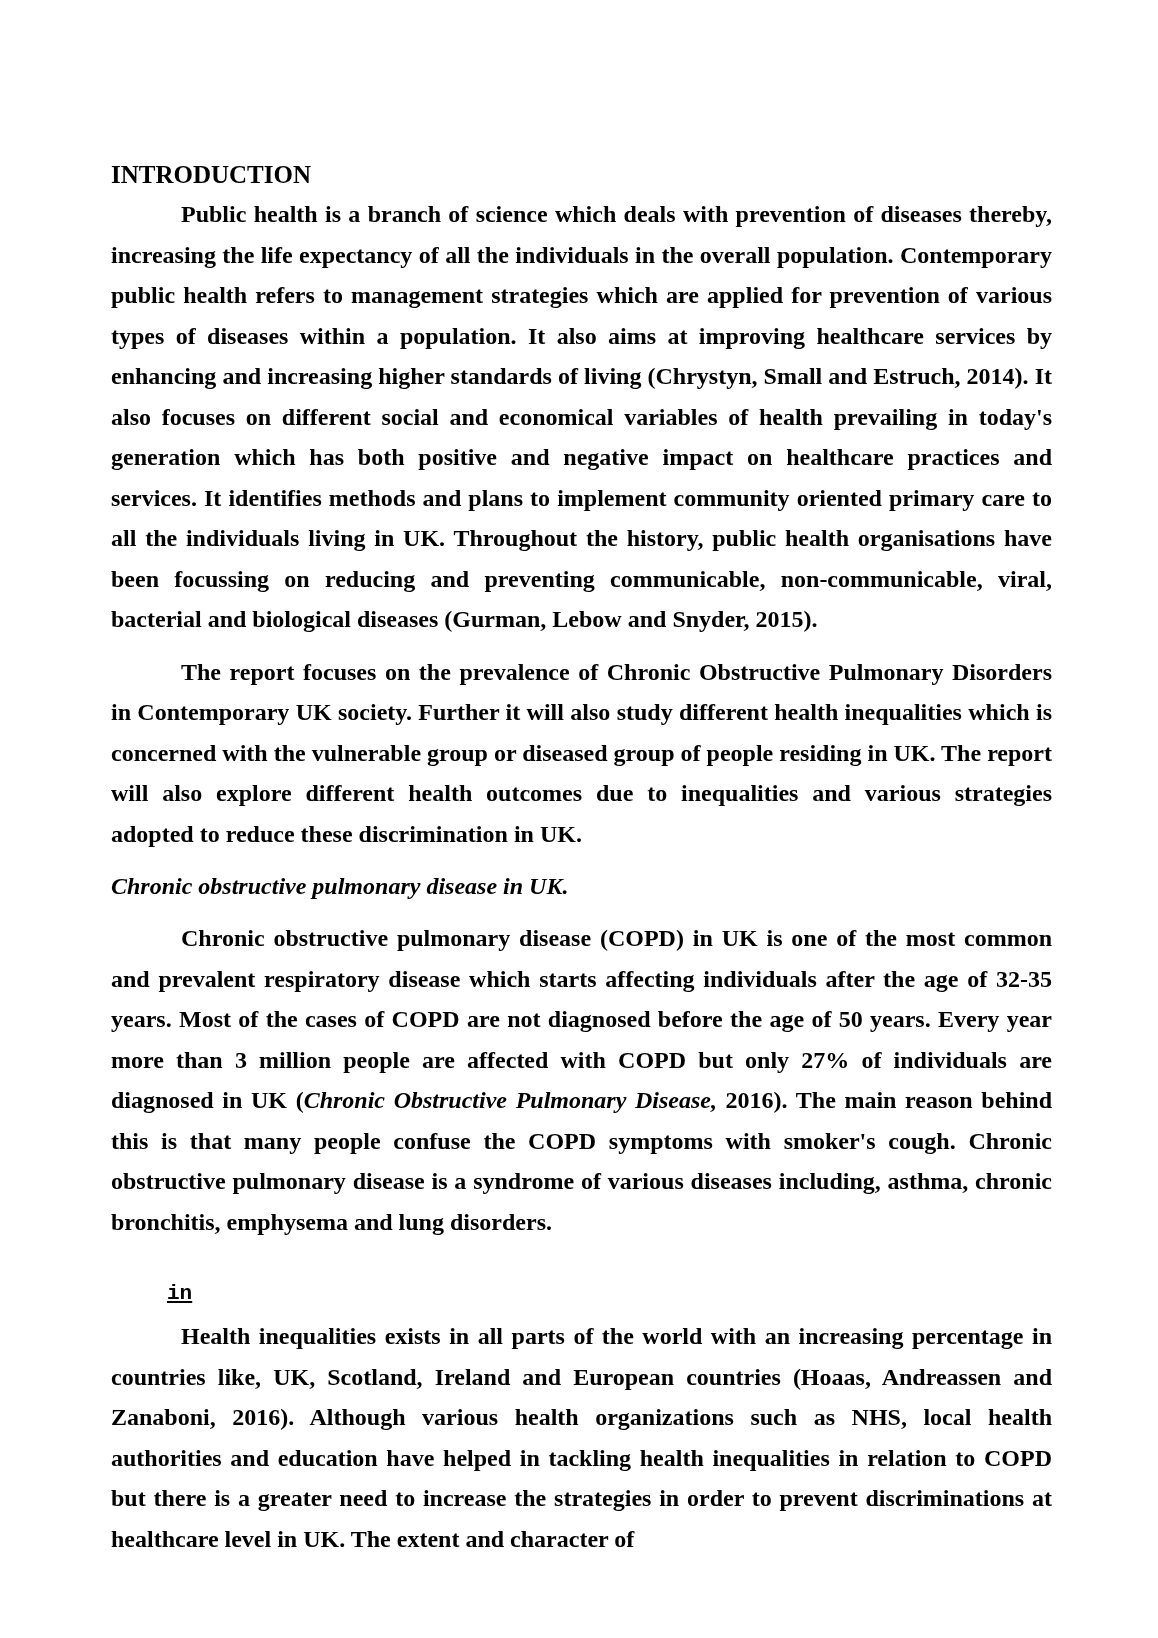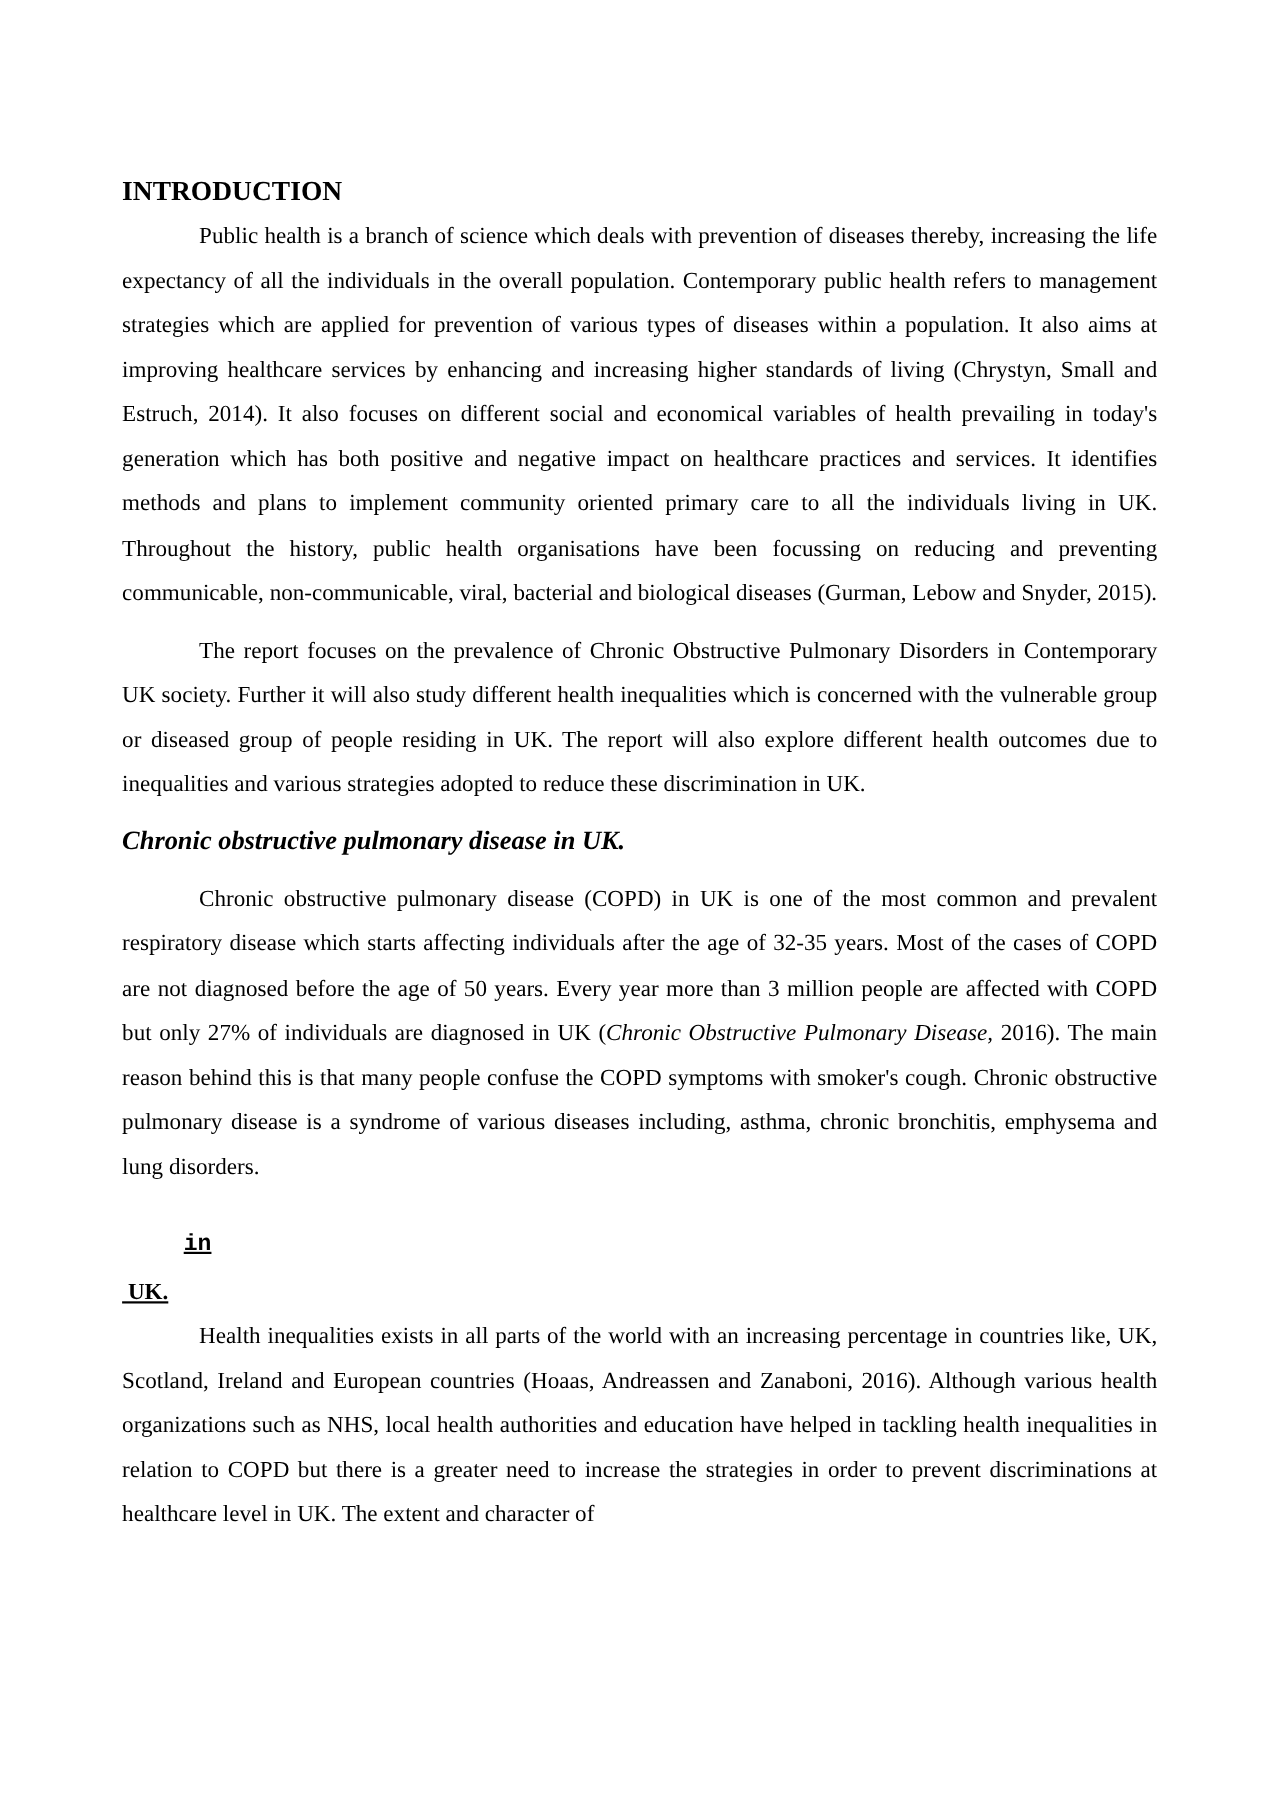--- a/index.html
+++ b/index.html
@@ -23,24 +23,25 @@
       margin-top: 32px;
     }
     .heading-main {
       font-size: 25px;
       font-weight: bold;
       margin: 0;
       line-height: 30px;
       height: 30px;
     }
     .para {
-      font-size: 21px;
+      font-size: 24px;
       line-height: 40.5px;
       text-align: justify;
       margin: 0;
+      font-weight: bold;
     }
     .indent {
       text-indent: 70px;
     }
     .gap-small { height: 12px; }
     .subheading {
       font-size: 24px;
       font-weight: bold;
       font-style: italic;
       line-height: 40px;
@@ -89,17 +90,16 @@
   <p class="para indent"><span>Chronic obstructive pulmonary disease (COPD) in UK is one of the most common and prevalent respiratory disease which starts affecting individuals after the age of 32-35 years.  Most of the cases of COPD are not diagnosed before the age of 50 years. Every year more than 3 million people are affected with COPD but only 27% of individuals are diagnosed in UK (</span><em>Chronic Obstructive Pulmonary Disease,</em><span> 2016). The main reason behind this is that many people confuse the COPD symptoms with smoker's cough. Chronic obstructive pulmonary disease is a syndrome of various diseases including, asthma, chronic bronchitis, emphysema and  lung disorders.</span></p>
 
   <div style="height:32px;"></div>
 
   <h2 class="section-heading">
     <span class="cont">in</span>
   </h2>
 
   <div style="height:2px;"></div>
 
-  <h2 class="section-heading-uk"> UK.</h2>
 
   <p class="para indent">Health inequalities exists in all parts of the world with an increasing percentage in countries like, UK, Scotland, Ireland and European countries (Hoaas, Andreassen and Zanaboni, 2016). Although various health organizations such as NHS, local health authorities and education have helped in tackling health inequalities in relation to COPD but there is a greater need to increase the strategies in order to prevent discriminations at healthcare level in UK. The extent and character of</p>
 
 </div>
 
 </body></html>

